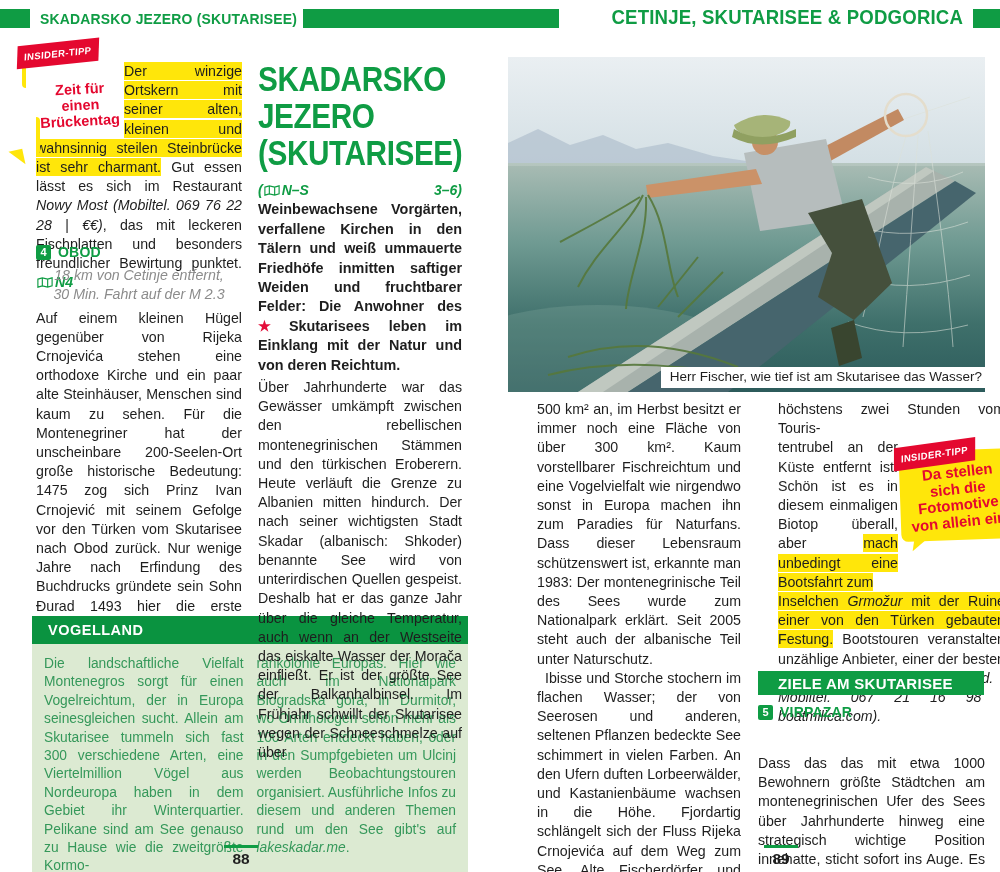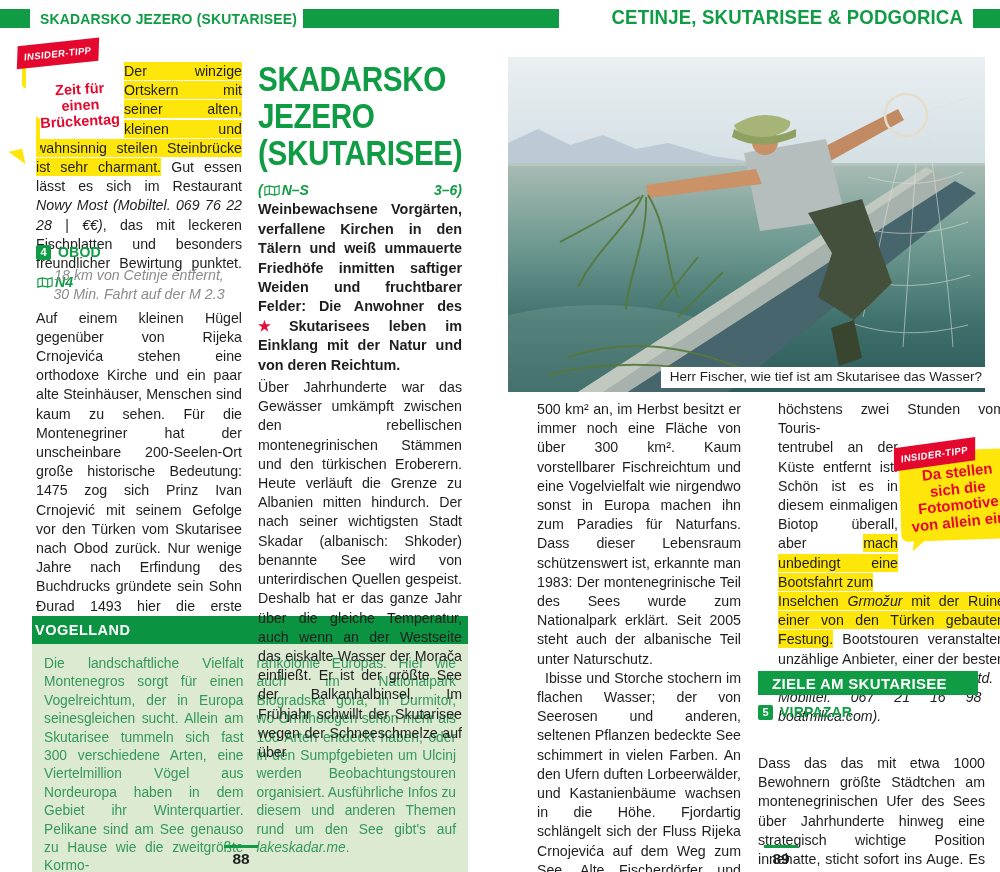--- a/index.html
+++ b/index.html
@@ -62,38 +62,38 @@
           transform:scaleX(.85);transform-origin:0 0;white-space:nowrap;text-align:left;}
   .ftitle span{display:block;}
   .intro{font-weight:bold;font-size:14.4px;line-height:19.4px;margin-top:10px;}
   .intro .mapref{font-size:14px;}
   .star{color:#e40f3b;font-style:normal;padding-right:3px;}
   .fbody{margin-top:3px;}
 
   
   #vbox{position:absolute;left:32px;top:616px;width:436px;}
   .vhead{background:var(--gdark);height:28px;color:#fff;font-weight:bold;font-size:14.5px;
-         line-height:29px;padding-left:3px;letter-spacing:.5px;}
+         line-height:29px;padding-left:16px;letter-spacing:.5px;}
   .vbody{background:var(--boxbg);display:flex;gap:13px;padding:11px 12px 17px;color:var(--boxtx);
          font-size:13.8px;line-height:18.4px;text-align:justify;
          clip-path:polygon(0 0,100% 0,100% 94%,96% 99%,88% 95%,78% 100%,66% 96%,52% 100%,
                            40% 96.5%,28% 100%,16% 96%,6% 100%,0 95%);}
   .vcol{flex:1;}
 
   
   #photo{position:absolute;left:508px;top:57px;width:477px;height:335px;}
   #photo svg{display:block;width:100%;height:100%;}
   .caption{position:absolute;right:0;bottom:4px;background:#fff;padding:2px 3px 4px 9px;
            font-size:13.5px;color:var(--ink);white-space:nowrap;z-index:2;}
 
   
   .part2wrap{position:relative;min-height:118px;}
   .narrow{width:120px;}
   .zielebar{position:absolute;left:758px;top:671px;width:206px;height:24px;background:var(--g);
-            color:#fff;font-weight:bold;font-size:15px;line-height:25px;padding-left:14px;
+            color:#fff;font-weight:bold;font-size:15px;line-height:25px;padding-left:20px;
             letter-spacing:.3px;}
   .virphead{position:absolute;left:758px;top:703px;}
   .virpbody{position:absolute;left:758px;top:726px;width:227px;margin-top:28px;}
 
   
   .pgline{position:absolute;width:34px;height:3px;background:var(--g);top:845px;}
   .pg{position:absolute;top:850px;width:80px;text-align:center;font-weight:bold;font-size:15.5px;}
 </style>
 </head>
 <body>

